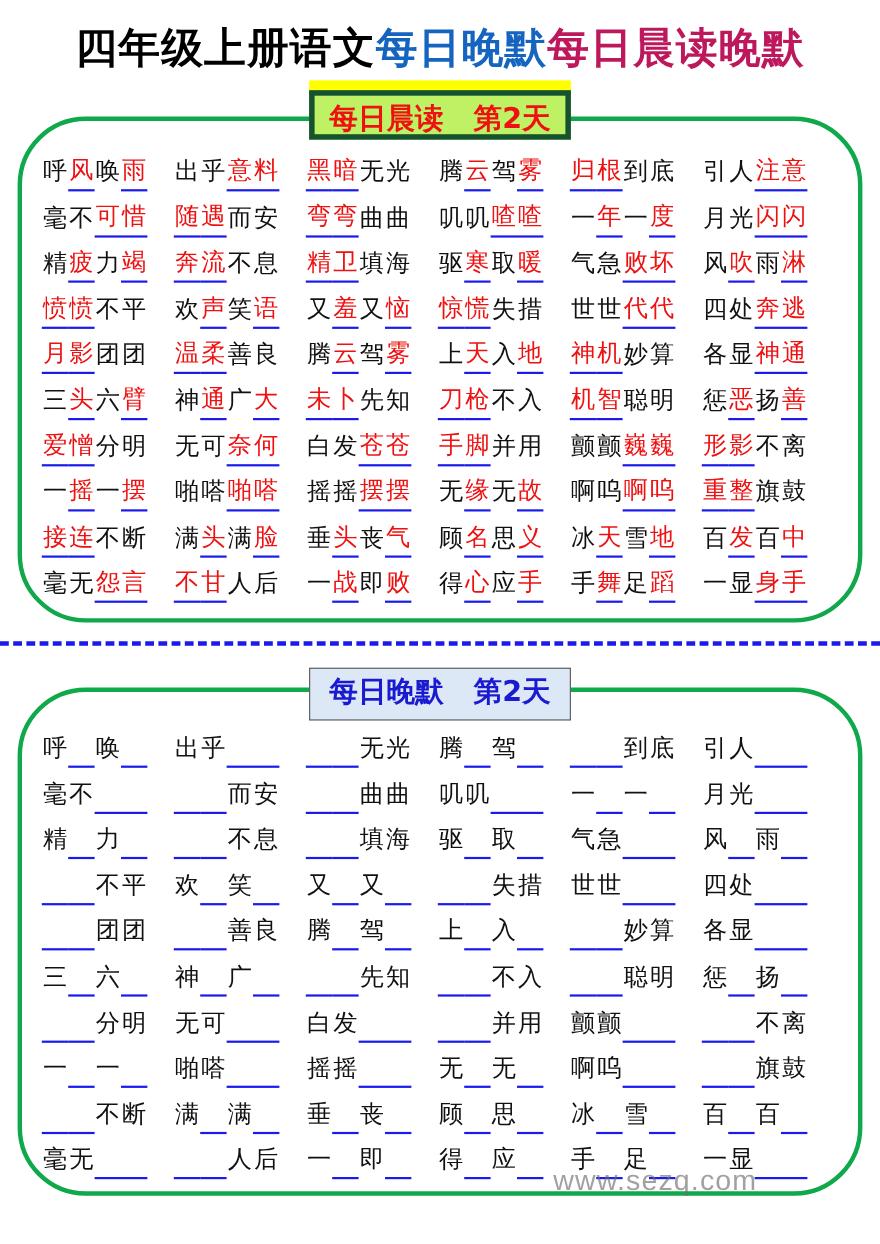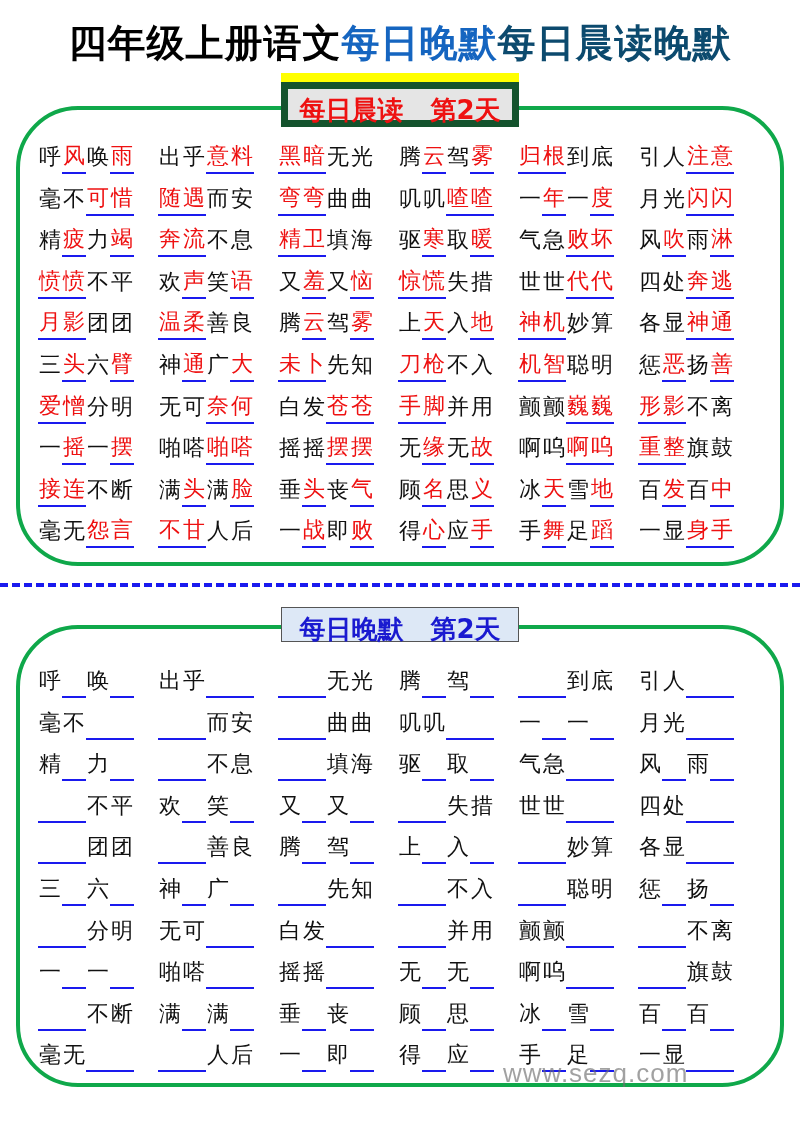--- a/index.html
+++ b/index.html
@@ -3,33 +3,33 @@
 <meta charset="utf-8">
 <style>
   html, body { margin:0; padding:0; background:#ffffff; }
   body { width:800px; height:1131px; position:relative; overflow:hidden;
          font-family: "DejaVu Serif", "Liberation Serif", serif; }
   .title { position:absolute; left:0; top:18px; width:800px; text-align:center;
            font-size:38px; font-weight:bold; letter-spacing:1px; line-height:50px;
            font-family:"DejaVu Sans", "Liberation Sans", sans-serif; }
   .title .t1 { color:#000000; }
   .title .t2 { color:#1565c0; }
-  .title .t3 { color:#0c4a6e;text-align:right; }
+  .title .t3 { color:#be185d;text-align:right; }
 
   .frame { position:absolute; border:4px solid #0fa84a; border-radius:62px; box-sizing:border-box; }
   .frame.top { left:16px; top:106px; width:768px; height:460px; }
   .frame.bottom { left:16px; top:625px; width:768px; height:462px; }
 
   .section-label { position:absolute; box-sizing:border-box; text-align:center;
                    font-weight:bold; font-size:26px; line-height:42px; white-space:pre;
                    font-family:"DejaVu Sans", "Liberation Sans", sans-serif; }
   .section-label.morning { left:281px; top:82px; width:238px; height:45px;
-                           background:#e5e5e5; border:7px solid #14532d; color:#ee1111; }
+                           background:#bef264; border:5px solid #14532d; color:#ee1111; }
   .yellow-cap { position:absolute; left:281px; top:73px; width:238px; height:10px; background:#ffff00; }
-  .section-label.evening { left:281px; top:607px; width:238px; height:35px;
+  .section-label.evening { left:281px; top:607px; width:238px; height:48px;
                            background:#dde8f6; border:1px solid #555; color:#1a1ad0; }
 
   .divider { position:absolute; left:0; top:583px; width:800px; height:0;
              border-top:4px dashed #1a1aee; }
 
   .grid { position:absolute; left:38px; width:720px; }
   .grid.top { top:140px; }
   .grid.bottom { top:664px; }
   .row { display:flex; height:41.6px; }
   .cell { width:120.5px; display:flex; align-items:flex-start; font-size:22px; line-height:34px; }

